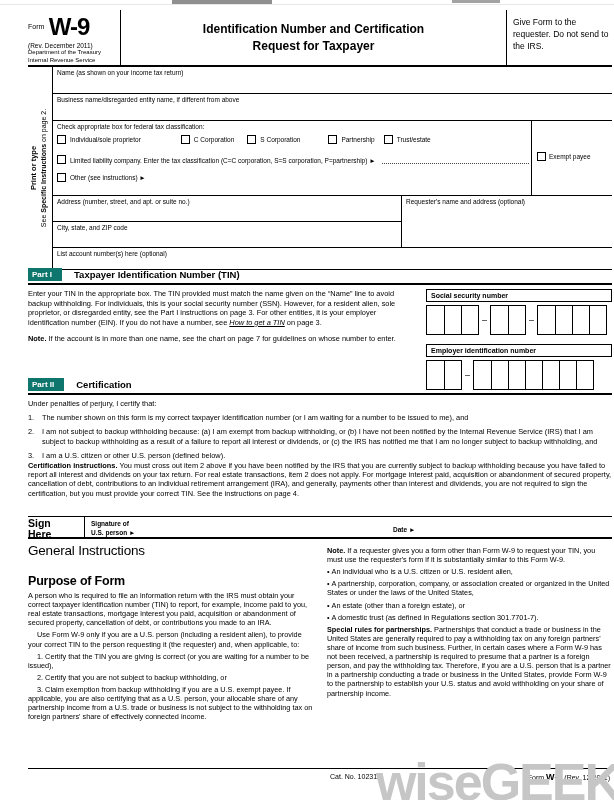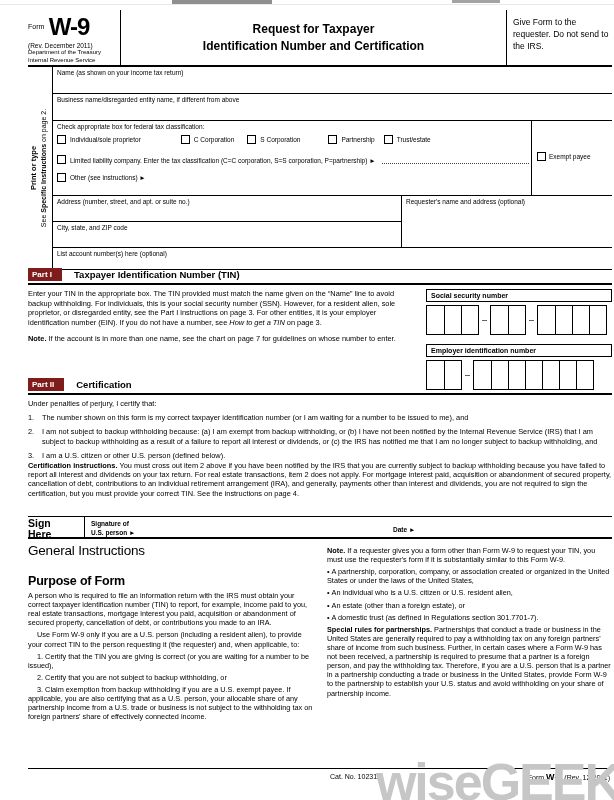--- a/index.html
+++ b/index.html
@@ -1,20 +1,20 @@
 <!DOCTYPE html>
 <html><head>
 <meta charset="utf-8">
 <style>
   * { margin:0; padding:0; box-sizing:border-box; }
   html,body { background:#fff; }
   .page { position:relative; width:614px; height:800px; background:#ffffff; overflow:hidden;
           font-family:"Liberation Sans", sans-serif; color:#000; }
   .b { font-weight:bold; }
-  .i { font-style:italic; }
+  .i { font-style:italic;text-decoration:underline; }
 
   
   .scan1 { position:absolute; top:0; left:172px; width:100px; height:4px; background:#8f8f8f; }
   .scan2 { position:absolute; top:0; left:452px; width:48px; height:3px; background:#a3a3a3; }
   .scan3 { position:absolute; top:4px; left:0; width:614px; height:1px; background:#e8e8e8; }
 
   
   .hdr { position:absolute; left:28px; top:10px; width:584px; height:57px; border-bottom:2.5px solid #000; display:flex; }
   .hdr-left { width:92px; padding-top:3px; }
   .form-word { font-size:7px; vertical-align:6px; }
@@ -54,21 +54,21 @@
   .r-addr { height:26px; border-bottom:1px solid #000; padding:2px 0 0 4px; position:relative; }
   .r-city { height:25px; padding:2px 0 0 4px; position:relative; }
   .requester { flex:1; border-left:1px solid #000; padding:2px 0 0 4px; position:relative; }
   .r-account { height:22px; }
 
   
   .part { position:absolute; left:28px; width:584px; }
   .part1 { top:268px; }
   .part2 { top:378px; }
   .part-hdr { display:flex; align-items:center; gap:12px; border-bottom:2px solid #000; padding-bottom:2px; }
-  .badge { background:#7f1d1d; color:#fff; font-weight:bold; font-size:8px; padding:2px 10px 2px 4px; }
+  .badge { background:#0f766e; color:#fff; font-weight:bold; font-size:8px; padding:2px 10px 2px 4px; }
   .part-title { font-weight:bold; font-size:9.5px; }
   .p1-body { display:flex; margin-top:4px; }
   .p1-text { width:388px; font-size:7.4px; line-height:1.3; }
   .p1-note { margin-top:6px; }
   .p1-right { flex:1; padding-left:10px; }
   .tin-label-box { border:1px solid #000; font-size:7px; font-weight:bold; padding:2px 0 2px 4px; background:#fff; }
   .tin-cells { display:flex; align-items:center; margin-top:3px; }
   .cellgrp { display:flex; border:1px solid #000; height:30px; background:#fff; }
   .cell { width:17px; border-left:1px solid #000; }
   .cell:first-child { border-left:none; }
@@ -121,22 +121,22 @@
     <div class="hdr-left">
       <div>
         <span class="form-word">Form</span>
         <span class="w9">W-9</span>
       </div>
       <div class="rev">(Rev. December 2011)</div>
       <div class="dept">Department of the Treasury</div>
       <div class="dept">Internal Revenue Service</div>
     </div>
     <div class="hdr-center">
+      <div>Identification Number and Certification</div>
       <div>Request for Taxpayer</div>
-      <div>Identification Number and Certification</div>
     </div>
     <div class="hdr-right">Give Form to the requester. Do not send to the IRS.</div>
   </div>
 
   <div class="side-rot">
     <div class="side-l1">Print or type</div>
     <div class="side-l2"><span>See </span><span class="b">Specific Instructions</span><span> on page 2.</span></div>
   </div>
 
   <div class="fields-wrap">
@@ -299,22 +299,22 @@
       <div class="gi-title">General Instructions</div>
       <div class="pof-title">Purpose of Form</div>
       <div class="ip">A person who is required to file an information return with the IRS must obtain your correct taxpayer identification number (TIN) to report, for example, income paid to you, real estate transactions, mortgage interest you paid, acquisition or abandonment of secured property, cancellation of debt, or contributions you made to an IRA.</div>
       <div class="ip indent">Use Form W-9 only if you are a U.S. person (including a resident alien), to provide your correct TIN to the person requesting it (the requester) and, when applicable, to:</div>
       <div class="ip indent">1. Certify that the TIN you are giving is correct (or you are waiting for a number to be issued),</div>
       <div class="ip indent">2. Certify that you are not subject to backup withholding, or</div>
       <div class="ip indent">3. Claim exemption from backup withholding if you are a U.S. exempt payee. If applicable, you are also certifying that as a U.S. person, your allocable share of any partnership income from a U.S. trade or business is not subject to the withholding tax on foreign partners' share of effectively connected income.</div>
     </div>
     <div class="col-right">
       <div class="ip"><span class="b">Note.</span><span> If a requester gives you a form other than Form W-9 to request your TIN, you must use the requester's form if it is substantially similar to this Form W-9.</span></div>
+      <div class="bullet-item"><span class="bullet-glyph">•</span><span>An individual who is a U.S. citizen or U.S. resident alien,</span></div>
       <div class="bullet-item"><span class="bullet-glyph">•</span><span>A partnership, corporation, company, or association created or organized in the United States or under the laws of the United States,</span></div>
-      <div class="bullet-item"><span class="bullet-glyph">•</span><span>An individual who is a U.S. citizen or U.S. resident alien,</span></div>
       <div class="bullet-item"><span class="bullet-glyph">•</span><span>An estate (other than a foreign estate), or</span></div>
       <div class="bullet-item"><span class="bullet-glyph">•</span><span>A domestic trust (as defined in Regulations section 301.7701-7).</span></div>
       <div class="ip"><span class="b">Special rules for partnerships.</span><span> Partnerships that conduct a trade or business in the United States are generally required to pay a withholding tax on any foreign partners' share of income from such business. Further, in certain cases where a Form W-9 has not been received, a partnership is required to presume that a partner is a foreign person, and pay the withholding tax. Therefore, if you are a U.S. person that is a partner in a partnership conducting a trade or business in the United States, provide Form W-9 to the partnership to establish your U.S. status and avoid withholding on your share of partnership income.</span></div>
     </div>
   </div>
 
   <div class="footer-line"></div>
   <div class="cat-no">Cat. No. 10231X</div>
   <div class="form-footer">
     <span>Form</span>

